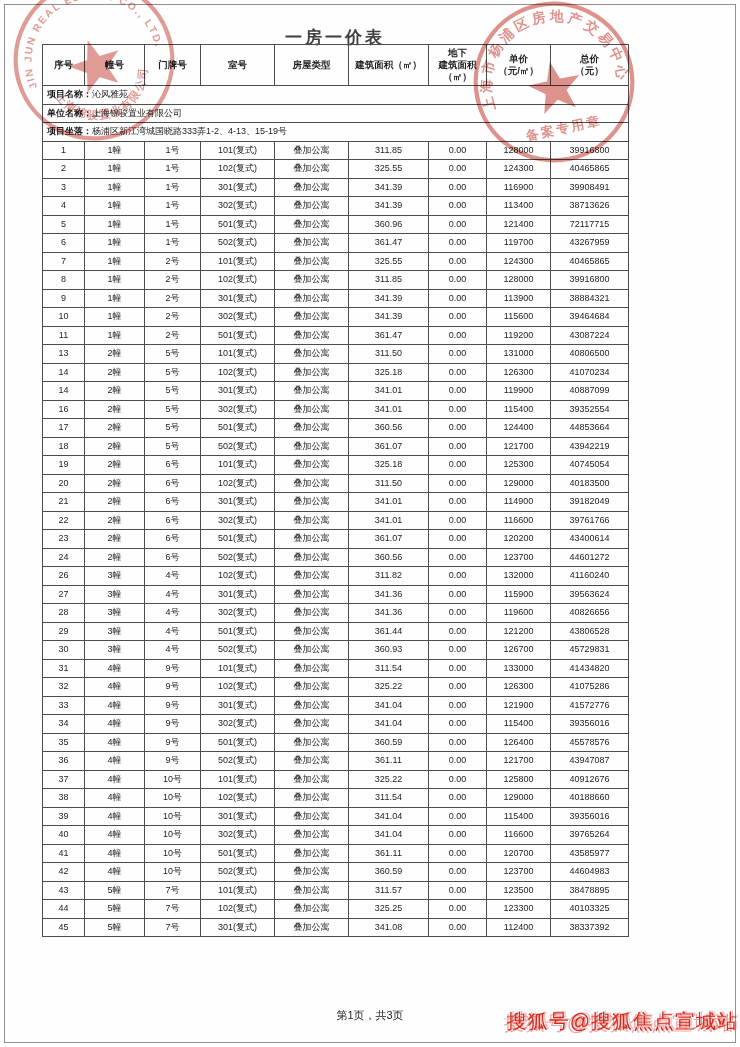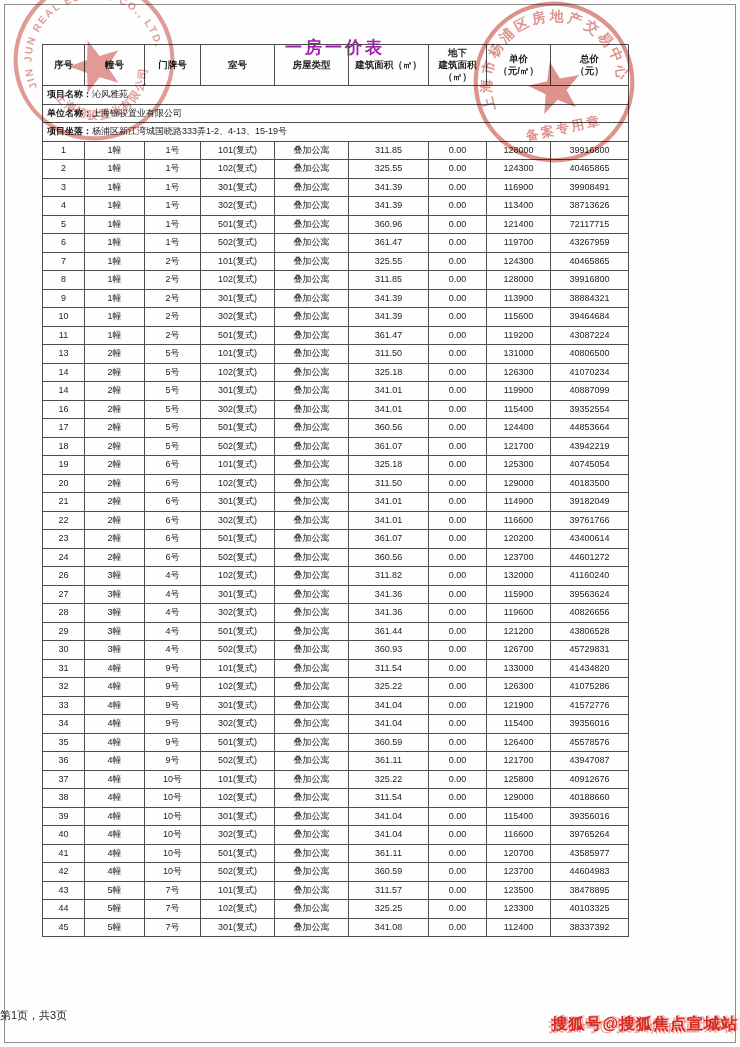--- a/index.html
+++ b/index.html
@@ -10,23 +10,23 @@
     overflow:hidden;
     font-family:"Liberation Sans","DejaVu Sans",sans-serif;
     color:#1c1c1c;
   }
   .page-frame{
     position:absolute;left:4px;top:4px;right:4px;bottom:4px;
     border:1px solid #8f8f8f;
     pointer-events:none;
   }
   .title{
-    position:absolute;top:36px;left:42px;width:586px;
+    position:absolute;top:26px;left:42px;width:586px;
     text-align:center;font-size:17px;font-weight:bold;letter-spacing:3px;
-    color:#a21caf;
+    color:#404040;
   }
   table.main-table{
     position:absolute;top:44px;left:42px;width:586px;
     border-collapse:collapse;table-layout:fixed;
     background:transparent;
   }
   table.main-table td,table.main-table th{
     border:1px solid #4d4d4d;
     padding:0 1px;
     text-align:center;
@@ -41,25 +41,25 @@
   table.main-table th{
     height:40px;font-size:9.5px;font-weight:bold;line-height:1.25;
     white-space:pre-line;
   }
   table.main-table tbody td{
     height:17.5px;font-size:9px;line-height:1;
     white-space:nowrap;
   }
   .footer{
     position:absolute;left:0;bottom:24px;width:740px;
-    text-align:left;font-size:11px;color:#222;
+    text-align:center;font-size:11px;color:#222;
   }
   .promo{
     position:absolute;right:2px;bottom:12px;
-    font-size:16px;font-weight:bold;letter-spacing:1px;
+    font-size:20px;font-weight:normal;letter-spacing:1px;
     color:#d6281e;
     text-shadow:-3px 2px 0 rgba(214,40,30,.40), 2px -1px 0 rgba(214,40,30,.30);
   }
   .stamp{
     position:absolute;
     mix-blend-mode:multiply;
     pointer-events:none;
   }
   .stamp-left{left:8px;top:-26px;width:172px;height:172px;opacity:.50;transform:rotate(-18deg);}
   .stamp-right{left:468px;top:-4px;width:172px;height:172px;opacity:.55;transform:rotate(-12deg);}

